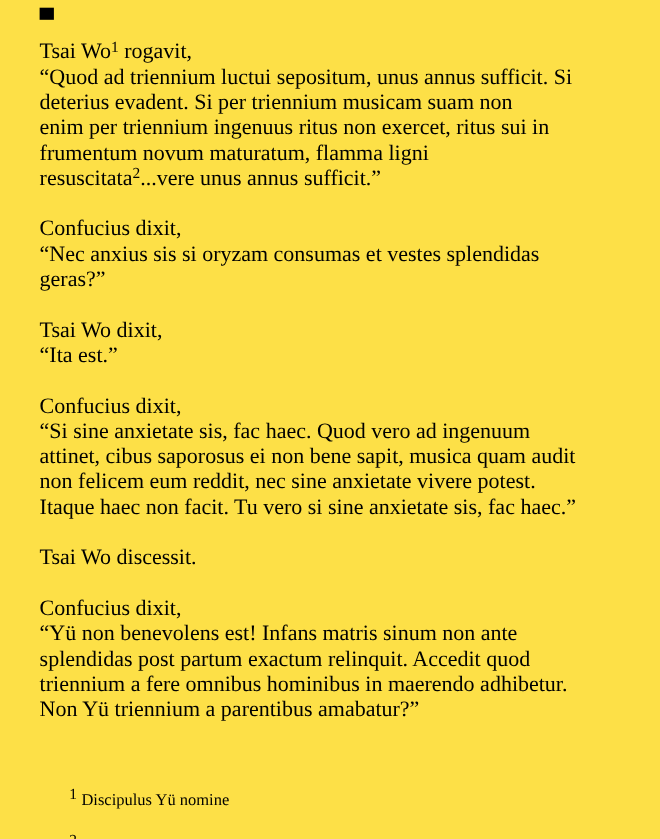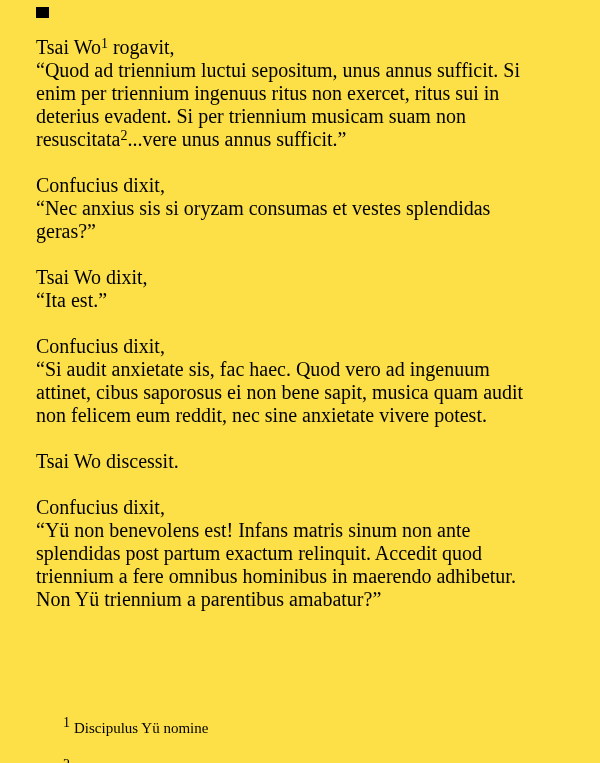--- a/index.html
+++ b/index.html
@@ -55,41 +55,43 @@
 
 <div class="page">
 
   <div class="corner-marker"></div>
 
   <div class="text-block">
 
     <p class="para">
       <span class="line"><span>Tsai Wo</span><sup class="ref">1</sup><span> rogavit,</span></span>
       <span class="line">“Quod ad triennium luctui sepositum, unus annus sufficit. Si</span>
+      <span class="line">deterius evadent. Si per triennium musicam suam non</span>
       <span class="line">enim per triennium ingenuus ritus non exercet, ritus sui in</span>
-      <span class="line">deterius evadent. Si per triennium musicam suam non</span>
+      <span class="line">frumentum novum maturatum, flamma ligni</span>
       <span class="line"><span>resuscitata</span><sup class="ref">2</sup><span>...vere unus annus sufficit.”</span></span>
     </p>
 
     <p class="para">
       <span class="line">Confucius dixit,</span>
       <span class="line">“Nec anxius sis si oryzam consumas et vestes splendidas</span>
       <span class="line">geras?”</span>
     </p>
 
     <p class="para">
       <span class="line">Tsai Wo dixit,</span>
       <span class="line">“Ita est.”</span>
     </p>
 
     <p class="para">
       <span class="line">Confucius dixit,</span>
-      <span class="line">“Si audit anxietate sis, fac haec. Quod vero ad ingenuum</span>
+      <span class="line">“Si sine anxietate sis, fac haec. Quod vero ad ingenuum</span>
       <span class="line">attinet, cibus saporosus ei non bene sapit, musica quam audit</span>
       <span class="line">non felicem eum reddit, nec sine anxietate vivere potest.</span>
+      <span class="line">Itaque haec non facit. Tu vero si sine anxietate sis, fac haec.”</span>
     </p>
 
     <p class="para">
       <span class="line">Tsai Wo discessit.</span>
     </p>
 
     <p class="para">
       <span class="line">Confucius dixit,</span>
       <span class="line">“Yü non benevolens est! Infans matris sinum non ante</span>
       <span class="line">splendidas post partum exactum relinquit. Accedit quod</span>

